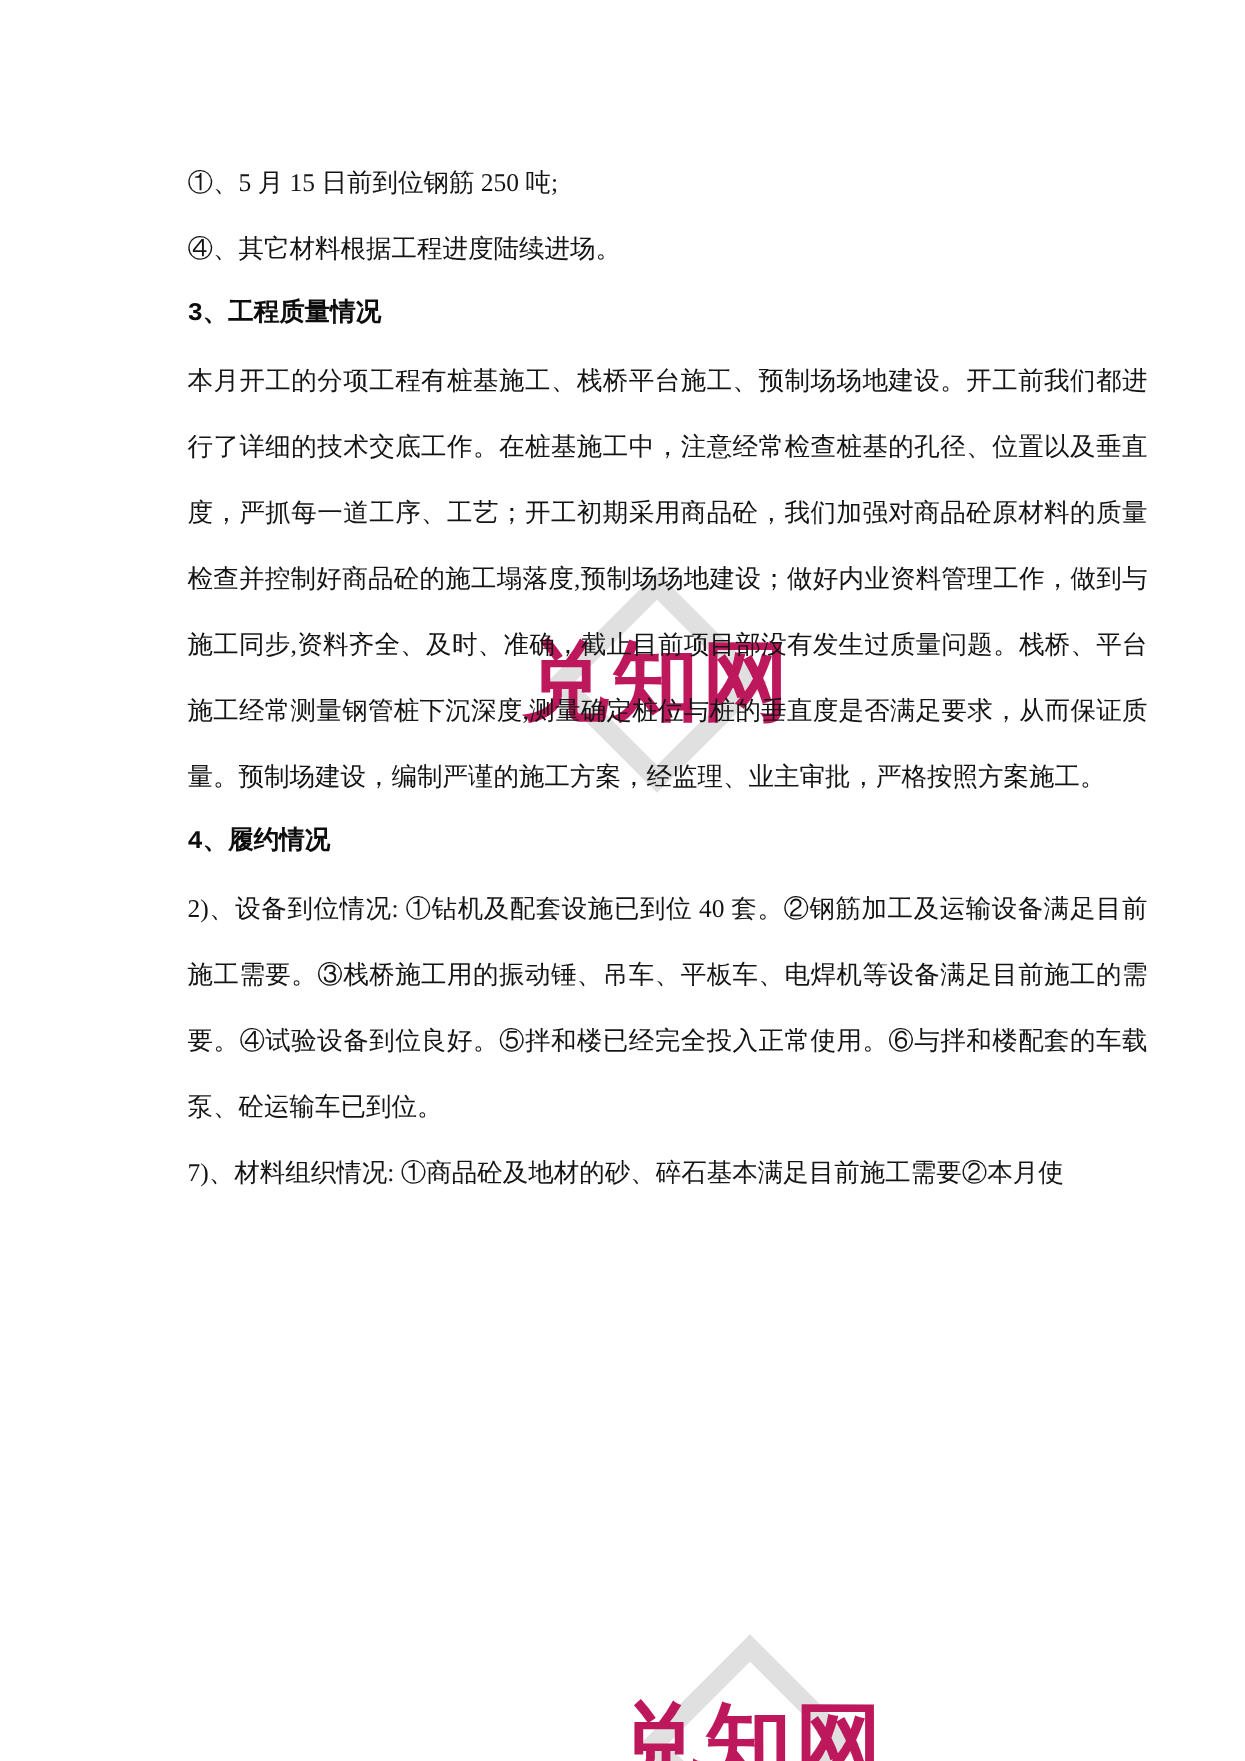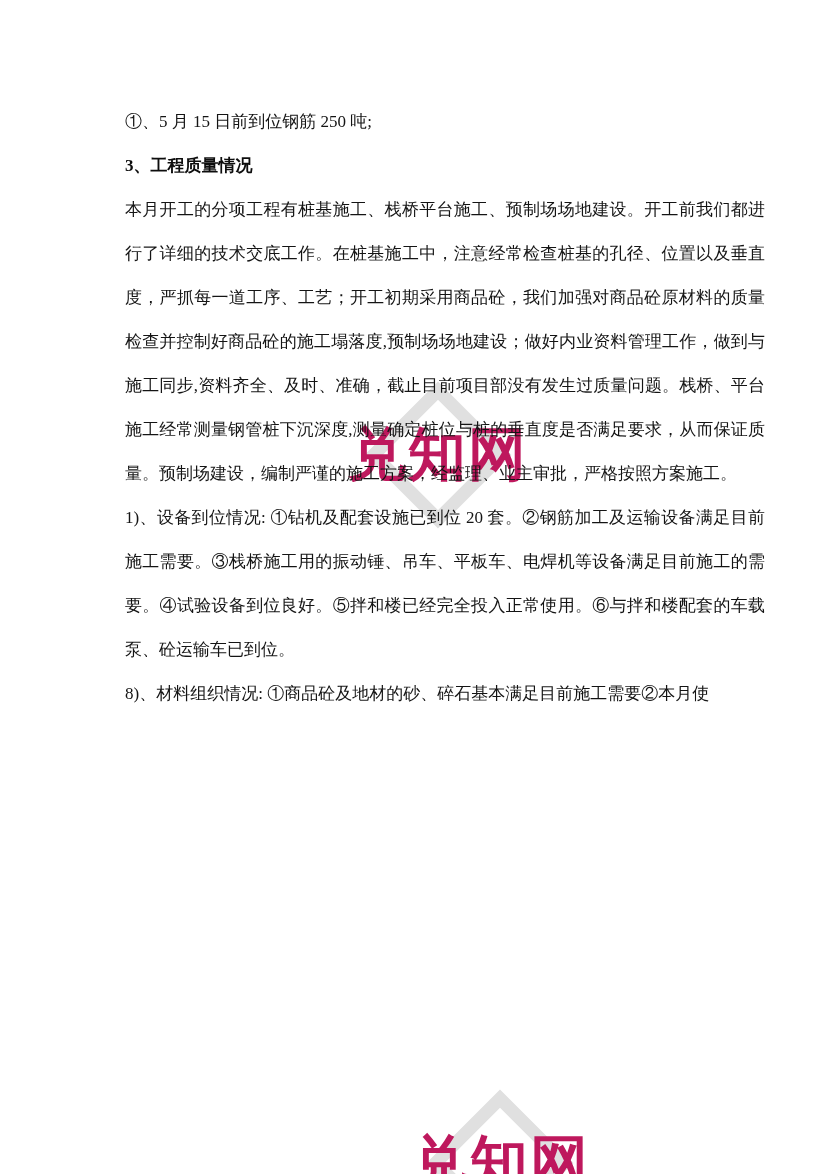--- a/index.html
+++ b/index.html
@@ -54,21 +54,21 @@
     padding: 100px 65px 0 125px;
     color: #141414;
     font-size: 17px;
     line-height: 44px;
     text-align: justify;
   }
 
   .content p { margin: 0; }
 
   .heading {
-    font-family: Liberation Serif, serif;
+    font-family: Liberation Mono, monospace;
     font-size: 17px;
     font-weight: bold;
     line-height: 44px;
     text-align: left;
     color: #0d0d0d;
   }
 
   .list-item { text-align: left; }
 </style>
 </head>
@@ -82,23 +82,25 @@
   </div>
 
   <div class="watermark wm-bottom" aria-hidden="true">
     <div class="wm-diamond"></div>
     <span class="wm-text">兑知网</span>
   </div>
 
   <div class="content">
 
     <p class="list-item">①、5 月 15 日前到位钢筋 250 吨;</p>
+    <p class="list-item">④、其它材料根据工程进度陆续进场。</p>
 
     <p class="heading">3、工程质量情况</p>
 
     <p>本月开工的分项工程有桩基施工、栈桥平台施工、预制场场地建设。开工前我们都进行了详细的技术交底工作。在桩基施工中，注意经常检查桩基的孔径、位置以及垂直度，严抓每一道工序、工艺；开工初期采用商品砼，我们加强对商品砼原材料的质量检查并控制好商品砼的施工塌落度,预制场场地建设；做好内业资料管理工作，做到与施工同步,资料齐全、及时、准确，截止目前项目部没有发生过质量问题。栈桥、平台施工经常测量钢管桩下沉深度,测量确定桩位与桩的垂直度是否满足要求，从而保证质量。预制场建设，编制严谨的施工方案，经监理、业主审批，严格按照方案施工。</p>
 
+    <p class="heading">4、履约情况</p>
 
-    <p>1)、设备到位情况: ①钻机及配套设施已到位 20 套。②钢筋加工及运输设备满足目前施工需要。③栈桥施工用的振动锤、吊车、平板车、电焊机等设备满足目前施工的需要。④试验设备到位良好。⑤拌和楼已经完全投入正常使用。⑥与拌和楼配套的车载泵、砼运输车已到位。</p>
-    <p>8)、材料组织情况: ①商品砼及地材的砂、碎石基本满足目前施工需要②本月使</p>
+    <p>2)、设备到位情况: ①钻机及配套设施已到位 40 套。②钢筋加工及运输设备满足目前施工需要。③栈桥施工用的振动锤、吊车、平板车、电焊机等设备满足目前施工的需要。④试验设备到位良好。⑤拌和楼已经完全投入正常使用。⑥与拌和楼配套的车载泵、砼运输车已到位。</p>
+    <p>7)、材料组织情况: ①商品砼及地材的砂、碎石基本满足目前施工需要②本月使</p>
 
   </div>
 </div>
 
 </body></html>

